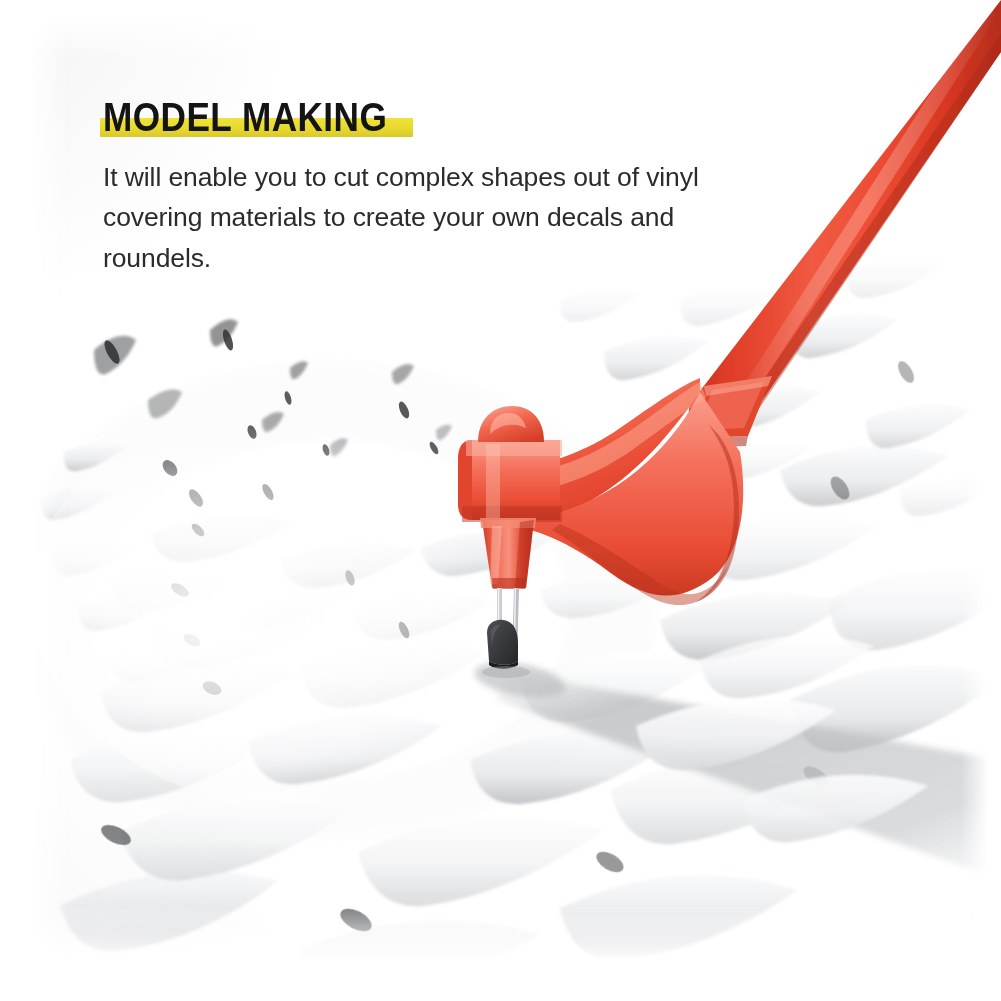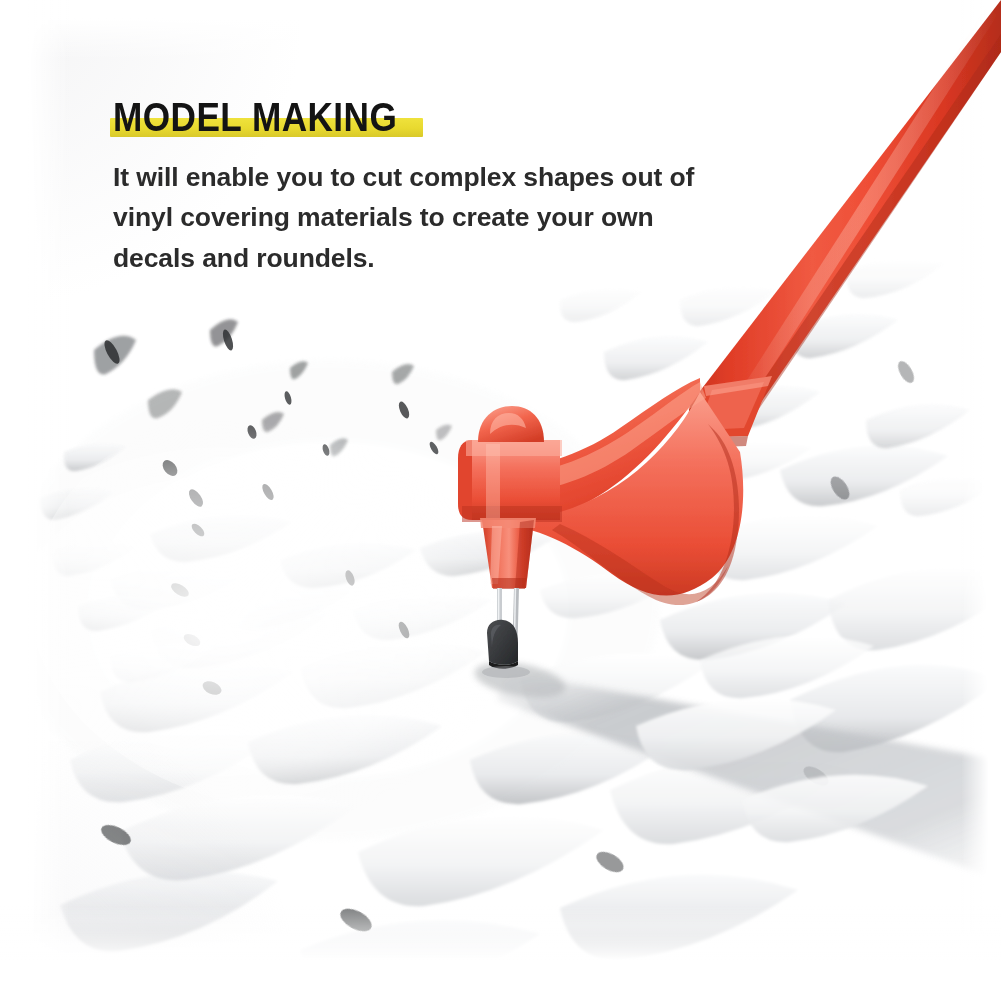--- a/index.html
+++ b/index.html
@@ -76,21 +76,21 @@
     position: absolute;
     right: 0; top: 0;
     width: 40px; height: 1001px;
     background: linear-gradient(to right, rgba(255,255,255,0) 0%, #ffffff 70%);
     pointer-events: none;
   }
 
   
   .text-block {
     position: absolute;
-    left: 113px;
+    left: 103px;
     top: 96px;
     width: 640px;
   }
 
   .headline-wrap {
     position: relative;
     display: inline-block;
     padding: 0 4px 0 0;
   }
   .headline-highlight {
@@ -115,21 +115,21 @@
     line-height: 1.08;
     transform: scaleX(0.88);
     transform-origin: left center;
     white-space: nowrap;
   }
 
   .body-copy {
     margin: 18px 0 0 0;
     font-family: "Liberation Sans", sans-serif;
     font-size: 26.5px;
-    font-weight: 700;
+    font-weight: 400;
     line-height: 1.52;
     color: #2b2b2b;
     width: 615px;
     letter-spacing: -0.1px;
   }
 
   
   .tool-layer {
     position: absolute;
     left: 0; top: 0;

